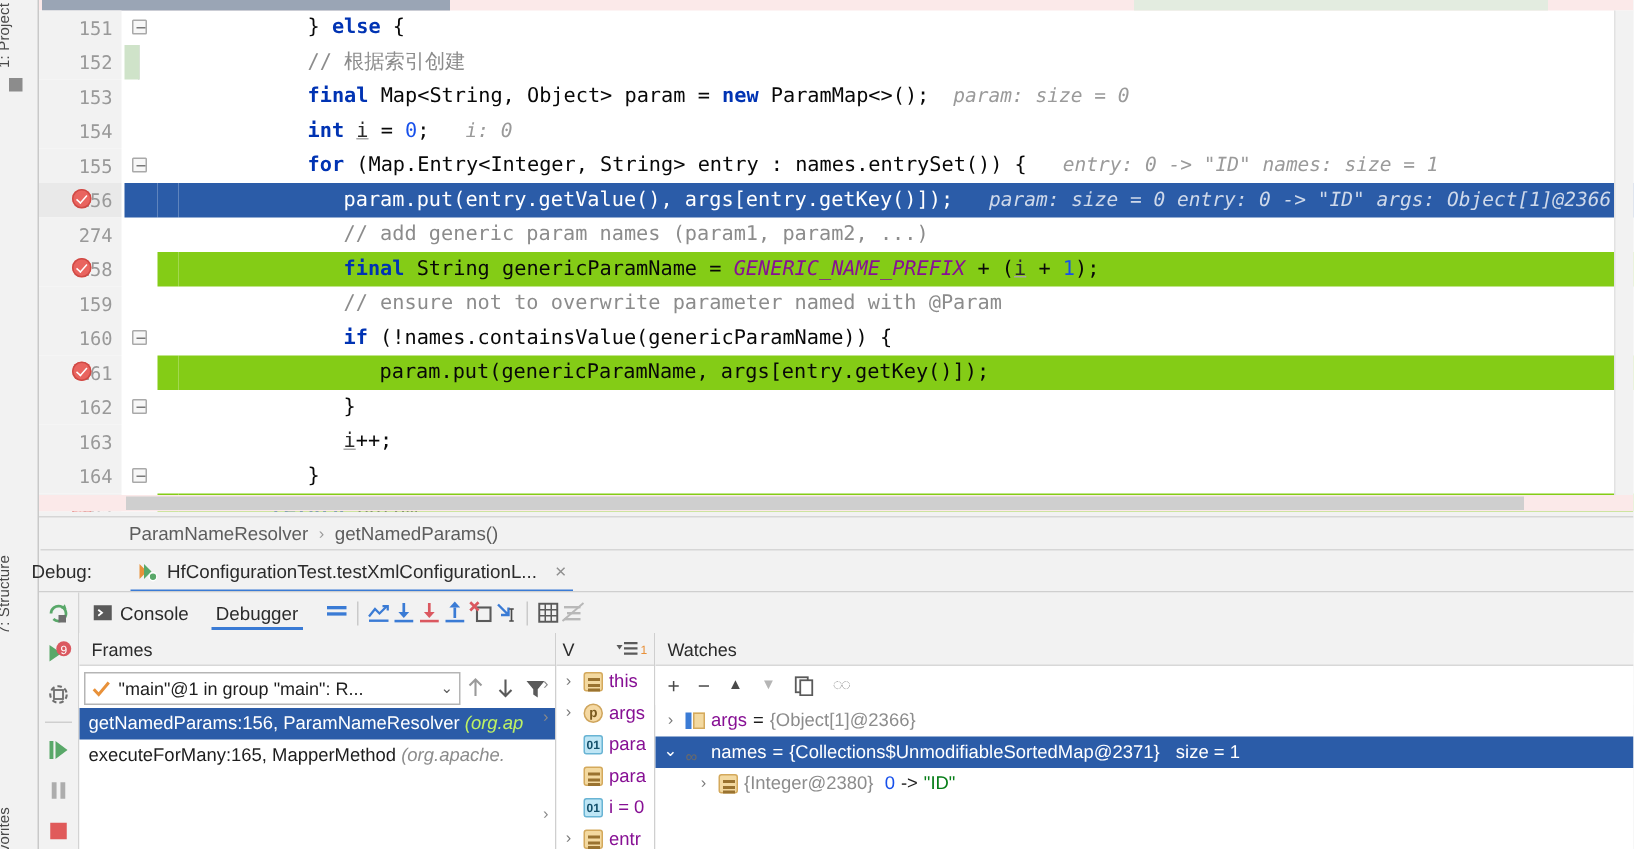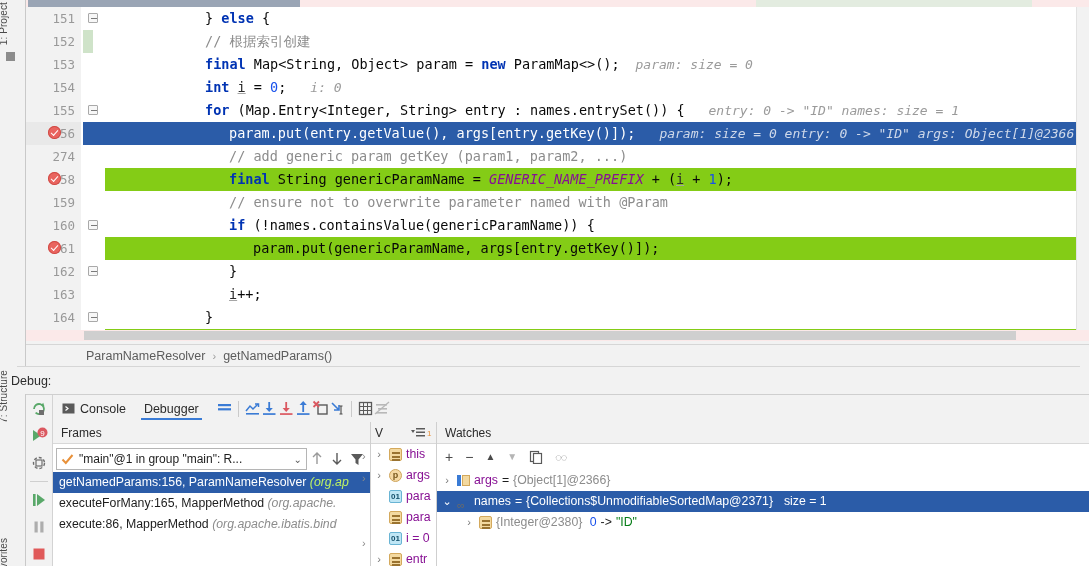--- a/index.html
+++ b/index.html
@@ -137,21 +137,21 @@
   .breadcrumb {
     position:absolute; left:26px; top:344px; width:1063px; height:22px;
     background:#f2f2f2; border-top:1px solid #d6d6d6;
     display:flex; align-items:center; padding-left:60px;
     font-size:12.5px; color:#5c5c5c;
   }
   .breadcrumb .sep { margin:0 7px; color:#9a9a9a; font-size:11px; }
 
   
   .debugbar {
-    position:absolute; left:17px; top:366px; width:1063px; height:28px;
+    position:absolute; left:27px; top:366px; width:1063px; height:28px;
     background:#f2f2f2; border-top:1px solid #d6d6d6;
     display:flex; align-items:center;
   }
   .debugbar .dlabel { padding-left:0px; margin-left:-7px; font-size:12.5px; color:#2b2b2b; }
   .dbgtab {
     position:relative; margin-left:26px; height:28px;
     display:flex; align-items:center; gap:6px; padding:0 4px;
     font-size:12.5px; color:#2b2b2b;
   }
   .dbgtab::after {
@@ -348,21 +348,21 @@
             <div class="bp-dot"></div>
           </div>
           <div class="foldcol"></div>
           <div class="annot"></div>
           <div class="codecell"><span class="codetext" style="padding-left: 110px;"><span class="plain">param.put(entry.getValue(), args[entry.getKey()]);</span></span><span class="hint" style="margin-left: 24px;">param:  size = 0   entry: 0 -&gt; "ID"   args: Object[1]@2366</span></div>
         </div>
         <div class="row">
           <div class="gutter">274</div>
           <div class="foldcol"></div>
           <div class="annot"></div>
-          <div class="codecell"><span class="codetext" style="padding-left: 110px;"><span class="cmt">// add generic param getKey (param1, param2, ...)</span></span></div>
+          <div class="codecell"><span class="codetext" style="padding-left: 110px;"><span class="cmt">// add generic param names (param1, param2, ...)</span></span></div>
         </div>
         <div class="row bg-pink">
           <div class="gutter">158</div>
           <div class="bp">
             <div class="bp-dot"></div>
           </div>
           <div class="foldcol"></div>
           <div class="annot"></div>
           <div class="codecell"><span class="codetext" style="padding-left: 110px;"><span class="kw">final</span><span class="plain"> String genericParamName = </span><span class="fld">GENERIC_NAME_PREFIX</span><span class="plain"> + (</span><span class="und">i</span><span class="plain"> + </span><span class="num">1</span><span class="plain">);</span></span></div>
         </div>
@@ -428,20 +428,31 @@
   </div>
 
   <div class="breadcrumb">
     <span>ParamNameResolver</span>
     <span class="sep">›</span>
     <span>getNamedParams()</span>
   </div>
 
   <div class="debugbar">
     <span class="dlabel" style="margin-left:-6px;">Debug:</span>
+    <div class="dbgtab">
+      <span>
+        <svg width="14" height="14" viewBox="0 0 14 14">
+          <path d="M2 2 L2 12 L7 7 Z" fill="#e8913a"></path>
+          <path d="M5 2 L5 12 L10 7 Z" fill="#59a869"></path>
+          <circle cx="11" cy="10.5" r="2.6" fill="#59a869" stroke="#ffffff" stroke-width="1"></circle>
+        </svg>
+      </span>
+      <span>HfConfigurationTest.testXmlConfigurationL...</span>
+      <span class="x">×</span>
+    </div>
   </div>
 
   <div class="debugbody">
 
     <div class="run-toolbar">
       <div class="rt-ico">
         <svg width="18" height="18" viewBox="0 0 18 18">
           <path d="M4 9a5 5 0 1 1 1.6 3.7" fill="none" stroke="#59a869" stroke-width="1.8"></path>
           <path d="M13.2 2.8 L14.4 6.2 L10.8 5.6 Z" fill="#59a869"></path>
           <rect x="9" y="10" width="5" height="5" fill="#6e6e6e"></rect>
@@ -587,21 +598,20 @@
             </div>
             <div class="ficon">
               <svg width="20" height="20" viewBox="0 0 20 20">
                 <path d="M4 5 L16 5 L11.5 10.5 L11.5 16 L8.5 14 L8.5 10.5 Z" fill="#5a5a5a"></path>
               </svg>
             </div>
           </div>
           <div class="frame-list" id="frame-list">
               <div class="frame-row sel"><span>getNamedParams:156, ParamNameResolver</span><span class="pkg"> (org.ap</span></div>
               <div class="frame-row"><span>executeForMany:165, MapperMethod</span><span class="pkg"> (org.apache.</span></div>
-              <div class="frame-row"><span>execute:86, MapperMethod</span><span class="pkg"> (org.apache.ibatis.bind</span></div>
             </div>
           <div class="vsplit">
             <span class="ar" style="top:28px;">›</span>
             <span class="ar" style="top:50px;">›</span>
             <span class="ar" style="top:115px;">›</span>
           </div>
         </div>
 
         <div class="panel-vars">
           <div class="phead" style="justify-content:space-between; padding:0 4px;">

